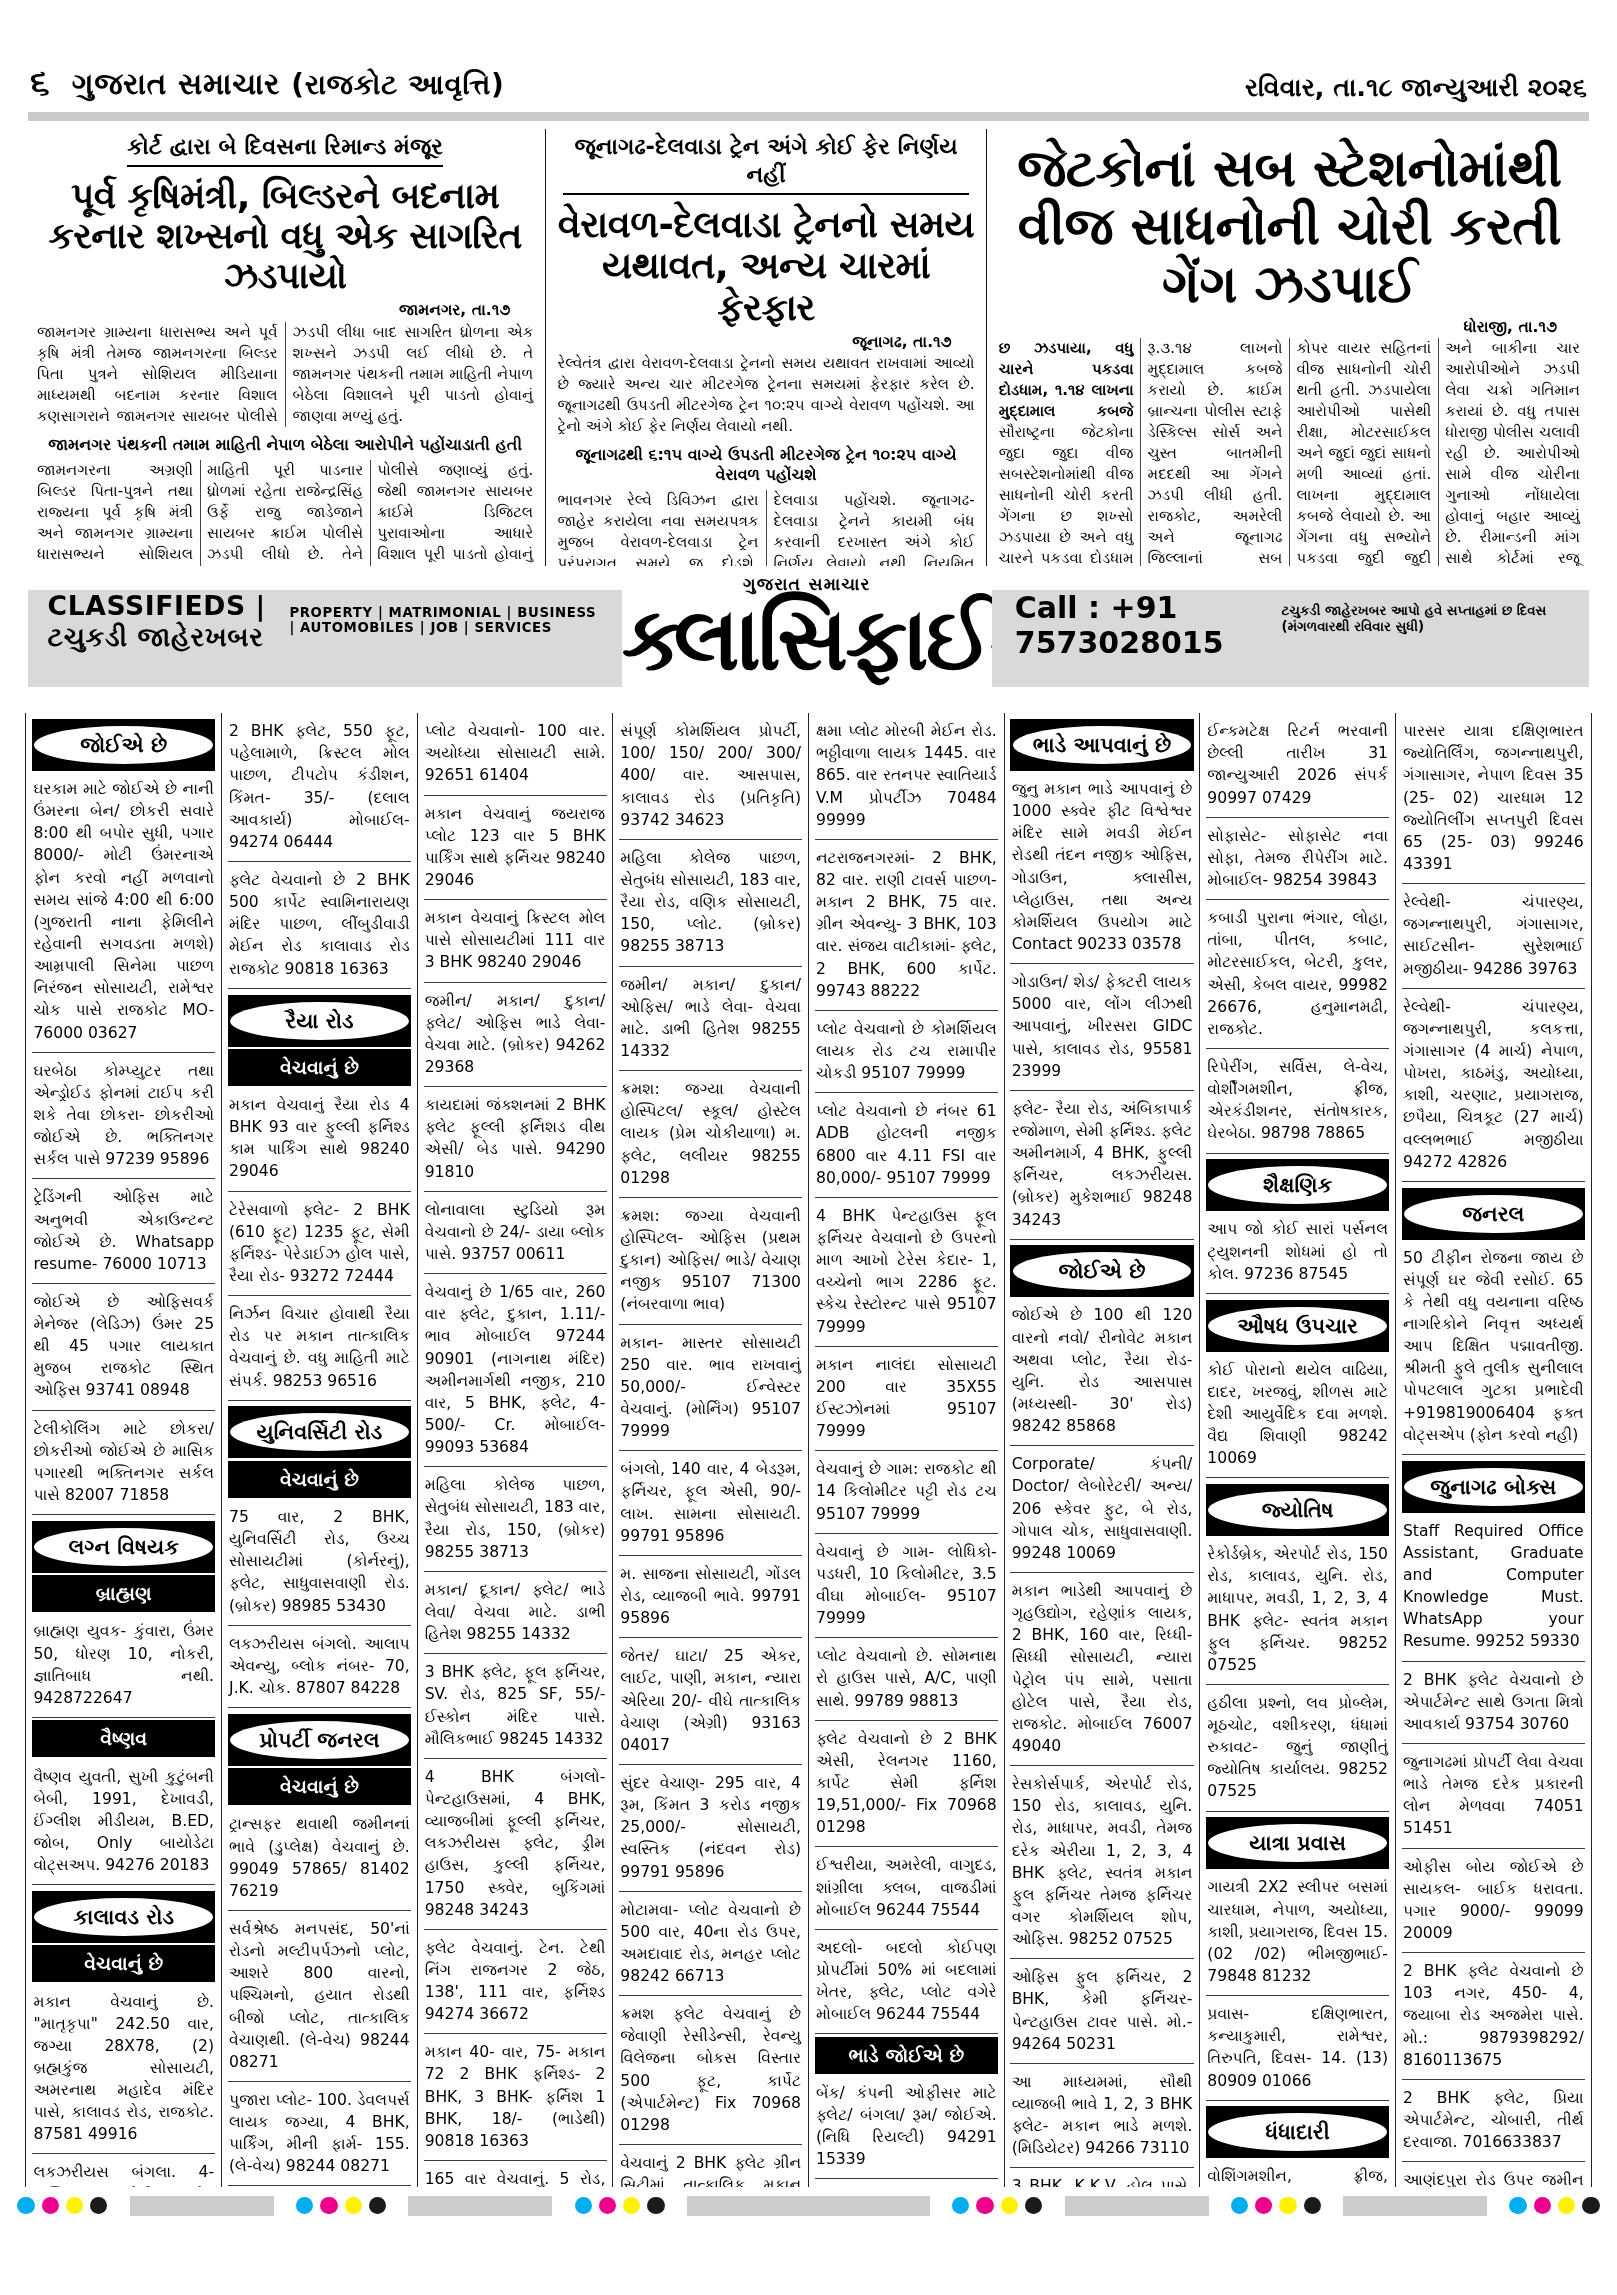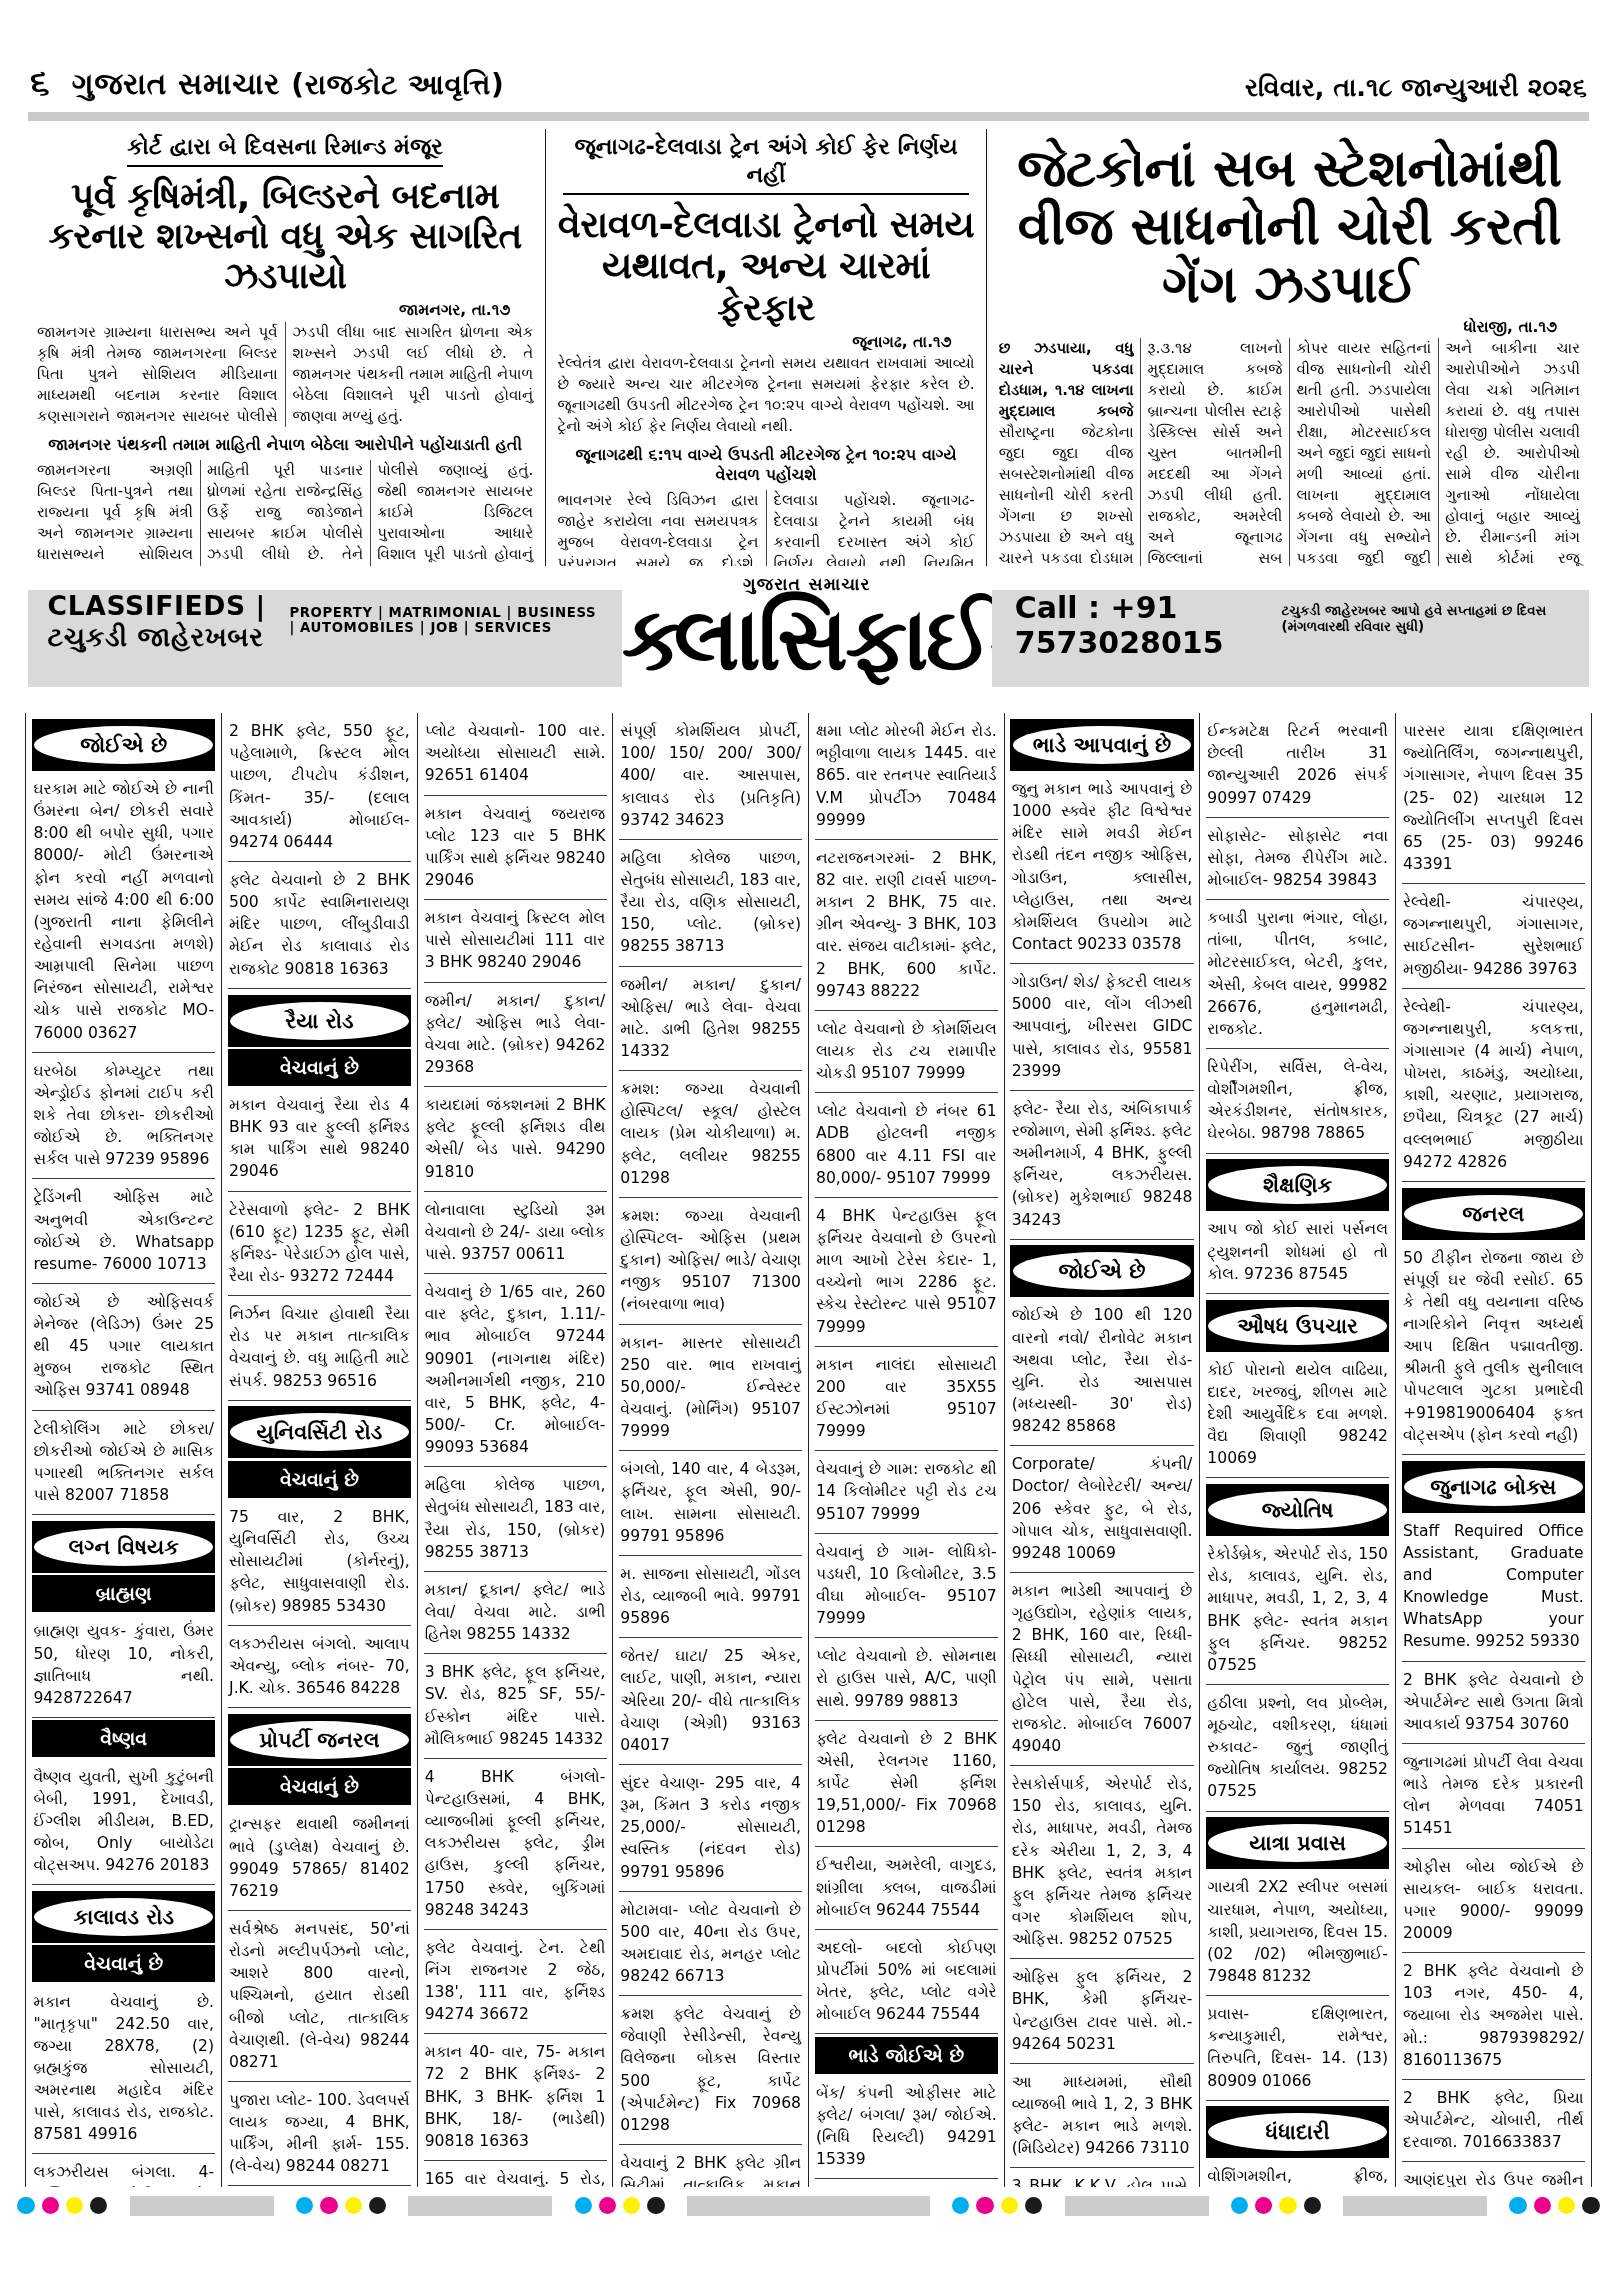--- a/index.html
+++ b/index.html
@@ -160,21 +160,21 @@
         </div>
         <div class="bar">વેચવાનું છે</div>
         <div class="ad">મકાન વેચવાનું રૈયા રોડ 4 BHK 93 વાર ફુલ્લી ફર્નિશ્ડ કામ પાર્કિંગ સાથે 98240 29046</div>
         <div class="ad">ટેરેસવાળો ફ્લેટ- 2 BHK (610 ફૂટ) 1235 ફૂટ, સેમી ફર્નિશ્ડ- પેરેડાઈઝ હોલ પાસે, રૈયા રોડ- 93272 72444</div>
         <div class="ad">નિર્ઝન વિચાર હોવાથી રૈયા રોડ પર મકાન તાત્કાલિક વેચવાનું છે. વધુ માહિતી માટે સંપર્ક. 98253 96516</div>
         <div class="sec">
           <div class="oval">યુનિવર્સિટી રોડ</div>
         </div>
         <div class="bar">વેચવાનું છે</div>
         <div class="ad">75 વાર, 2 BHK, યુનિવર્સિટી રોડ, ઉચ્ચ સોસાયટીમાં (કોર્નરનું), ફ્લેટ, સાધુવાસવાણી રોડ. (બ્રોકર) 98985 53430</div>
-        <div class="ad">લકઝરીયસ બંગલો. આલાપ એવન્યુ, બ્લોક નંબર- 70, J.K. ચોક. 36546 84228</div>
+        <div class="ad">લકઝરીયસ બંગલો. આલાપ એવન્યુ, બ્લોક નંબર- 70, J.K. ચોક. 87807 84228</div>
         <div class="sec">
           <div class="oval">પ્રોપર્ટી જનરલ</div>
         </div>
         <div class="bar">વેચવાનું છે</div>
         <div class="ad">ટ્રાન્સફર થવાથી જમીનનાં ભાવે (ડુપ્લેક્ષ) વેચવાનું છે. 99049 57865/ 81402 76219</div>
         <div class="ad">સર્વશ્રેષ્ઠ મનપસંદ, 50'નાં રોડનો મલ્ટીપર્પઝનો પ્લોટ, આશરે 800 વારનો, પશ્ચિમનો, હયાત રોડથી બીજો પ્લોટ, તાત્કાલિક વેચાણથી. (લે-વેચ) 98244 08271</div>
         <div class="ad">પુજારા પ્લોટ- 100. ડેવલપર્સ લાયક જગ્યા, 4 BHK, પાર્કિંગ, મીની ફાર્મ- 155. (લે-વેચ) 98244 08271</div>
       </div>
       <div class="cls-col">
         <div class="ad">પ્લોટ વેચવાનો- 100 વાર. અયોધ્યા સોસાયટી સામે. 92651 61404</div>

